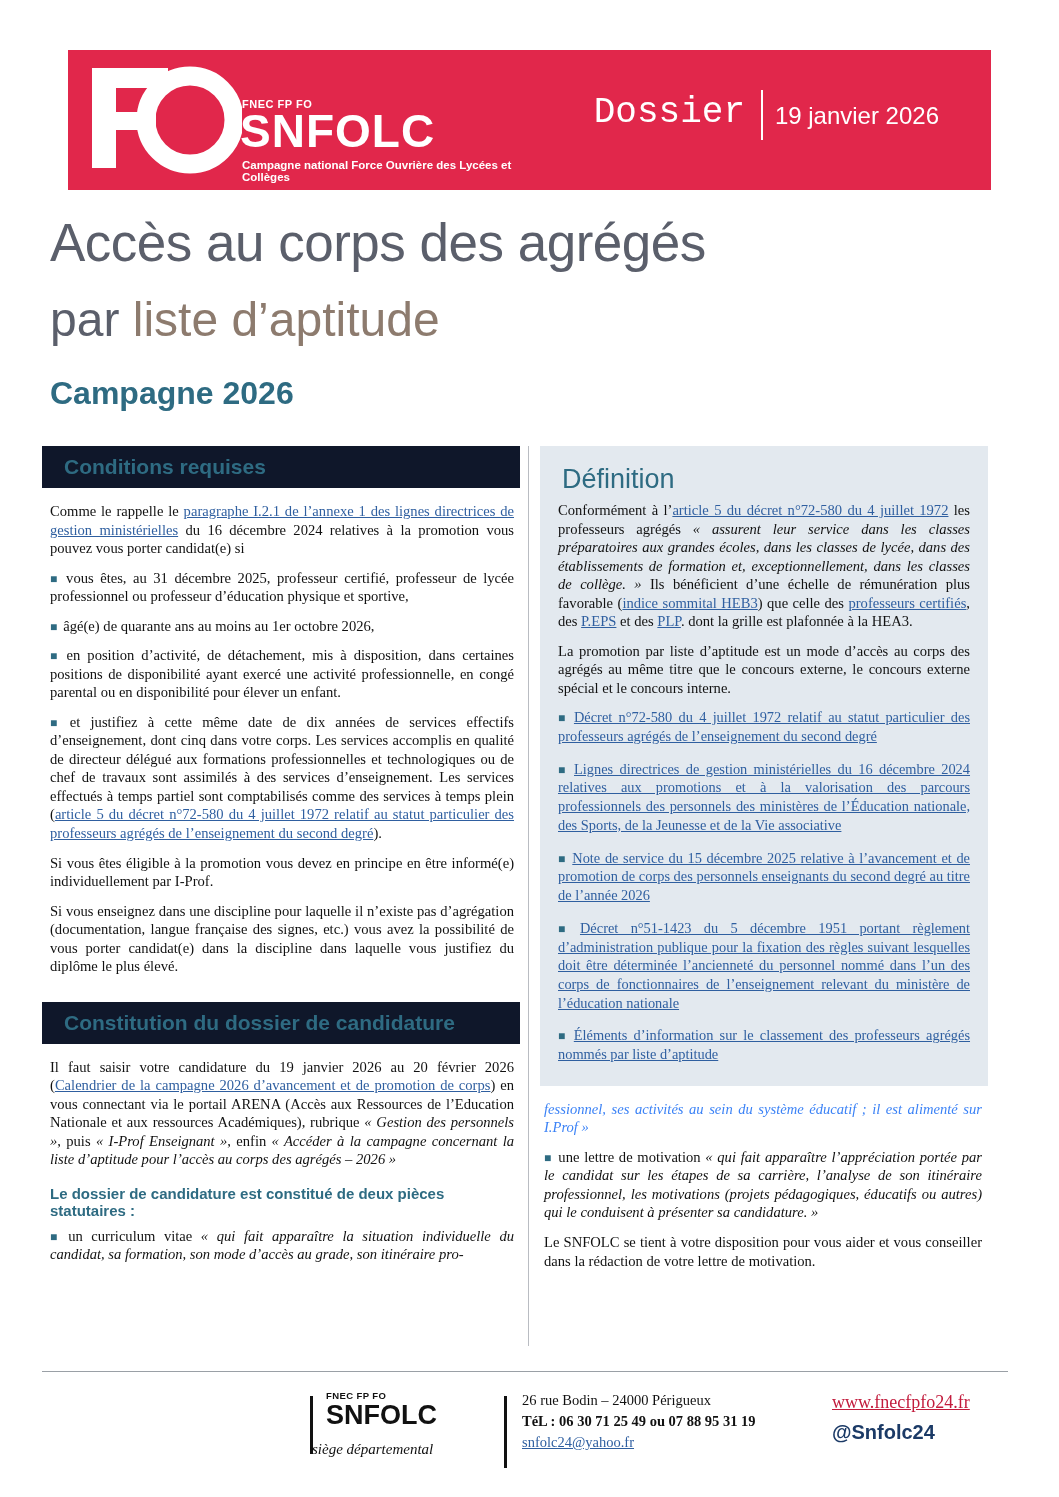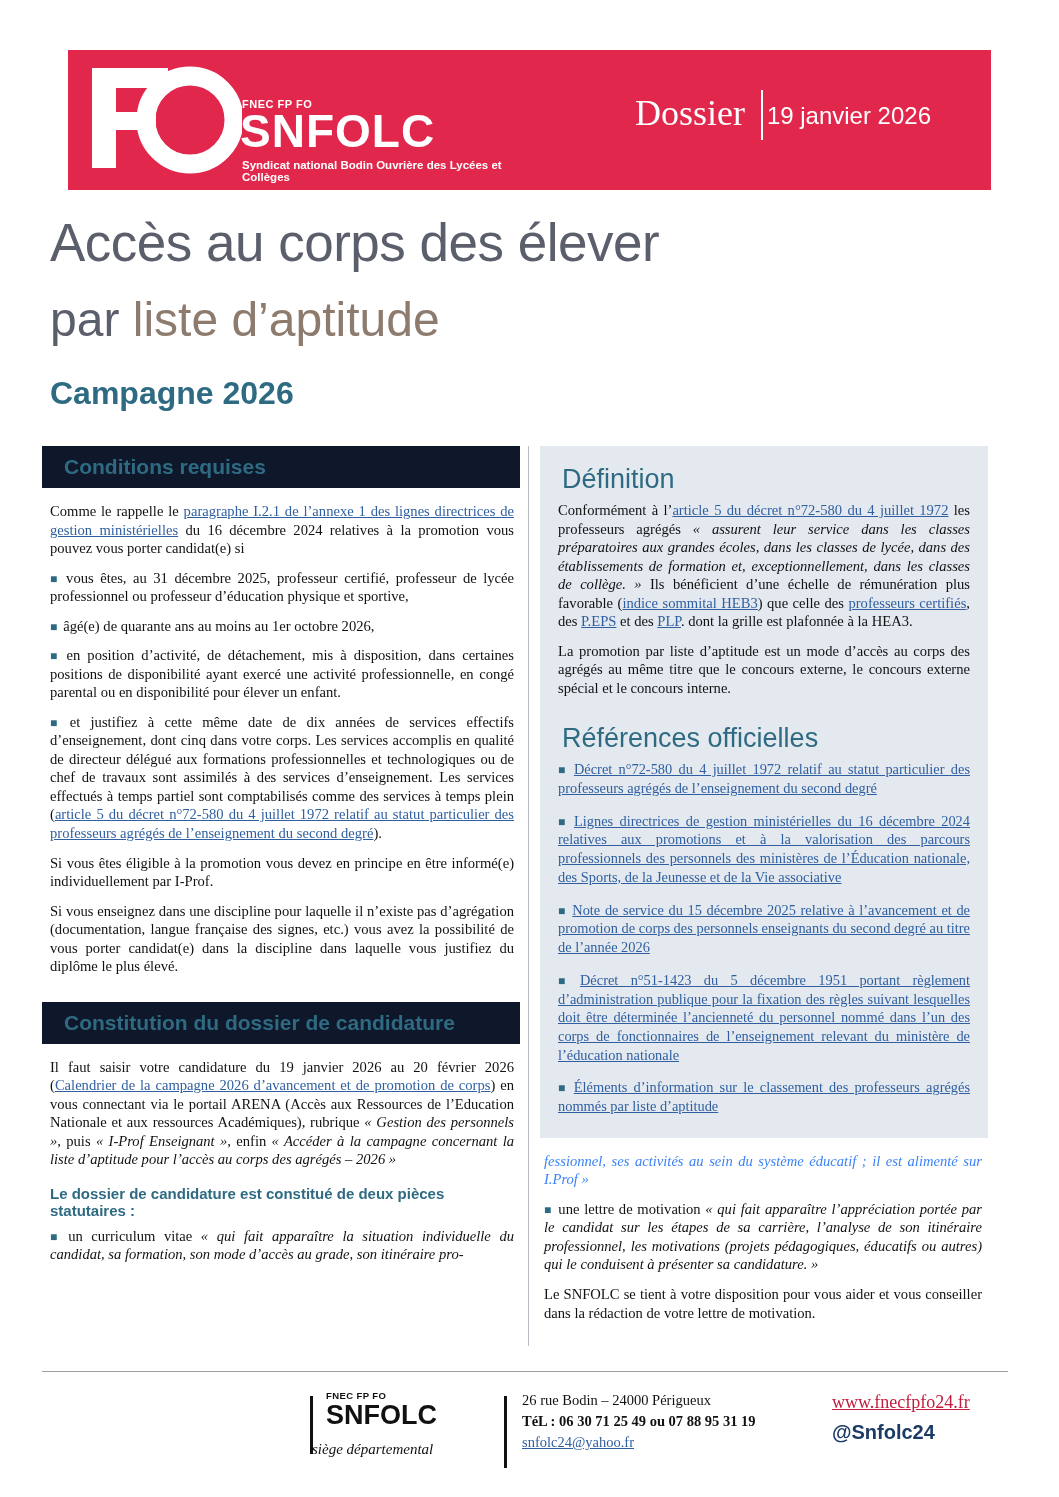--- a/index.html
+++ b/index.html
@@ -41,29 +41,29 @@
     font-weight: bold; font-size: 46px; letter-spacing: 1px;
     line-height: 1;
   }
   .snfolc-sub {
     position: absolute; left: 160px; top: 103px;
     font-family: "Liberation Sans", sans-serif;
     font-weight: bold; font-size: 11.5px;
   }
   .dossier {
     position: absolute; right: 246px; top: 42px;
-    font-family: Liberation Serif, serif;
+    font-family: Liberation Mono, monospace;
     font-size: 36px; font-weight: normal;
   }
   .hdr-sep {
     position: absolute; right: 228px; top: 40px;
     width: 2px; height: 50px; background: #fff;
   }
   .hdr-date {
-    position: absolute; right: 60px; top: 52px;
+    position: absolute; right: 52px; top: 52px;
     font-family: "Liberation Sans", sans-serif;
     font-size: 24px;
   }
 
   
   .title1 {
     position: absolute; left: 50px; top: 212px;
     font-family: "Liberation Sans", sans-serif;
     font-size: 53px; color: #5b5f6b; font-weight: normal;
     letter-spacing: -.5px;
@@ -157,28 +157,28 @@
 <body>
 
 <div class="header">
   <div class="logo-wrap">
     <svg class="fo-mark" viewBox="0 0 160 120">
       <path d="M10 10 L10 110 L34 110 L34 72 L74 72 L74 54 L34 54 L34 30 L86 30 L86 10 Z" fill="#ffffff"></path>
       <circle cx="108" cy="62" r="44" fill="none" stroke="#ffffff" stroke-width="19"></circle>
     </svg>
     <div class="fnec-top">FNEC FP FO</div>
     <div class="snfolc-big">SNFOLC</div>
-    <div class="snfolc-sub">Syndicat national Bodin Ouvrière des Lycées et Collèges</div>
+    <div class="snfolc-sub">Campagne national Force Ouvrière des Lycées et Collèges</div>
   </div>
   <div class="dossier">Dossier</div>
   <div class="hdr-sep"></div>
   <div class="hdr-date">19 janvier 2026</div>
 </div>
 
-<div class="title1">Accès au corps des élever</div>
+<div class="title1">Accès au corps des agrégés</div>
 <div class="title2"><span>par </span><span class="accent">liste d’aptitude</span></div>
 <div class="title3">Campagne 2026</div>
 
 <div class="colrule"></div>
 
 <div class="col-left">
 
   <div class="secbar">Conditions requises</div>
 
   <div class="body-pad">
@@ -207,21 +207,20 @@
 
 <div class="col-right">
 
   <div class="rightpanel">
     <div class="rp-title">Définition</div>
 
     <p><span>Conformément à l’</span><a class="lnk" href="#">article 5 du décret n°72-580 du 4 juillet 1972</a><span> les professeurs agrégés </span><span class="it">« assurent leur service dans les classes préparatoires aux grandes écoles, dans les classes de lycée, dans des établissements de formation et, exceptionnellement, dans les classes de collège. »</span><span> Ils bénéficient d’une échelle de rémunération plus favorable (</span><a class="lnk" href="#">indice sommital HEB3</a><span>) que celle des </span><a class="lnk" href="#">professeurs certifiés</a><span>, des </span><a class="lnk" href="#">P.EPS</a><span> et des </span><a class="lnk" href="#">PLP</a><span>. dont la grille est plafonnée à la HEA3.</span></p>
 
     <p>La promotion par liste d’aptitude est un mode d’accès au corps des agrégés au même titre que le concours externe, le concours externe spécial et le concours interne.</p>
 
-    <div class="rp-title second">Références  officielles</div>
 
     <p class="refitem bsq"><a class="lnk" href="#">Décret n°72-580 du 4 juillet 1972 relatif au statut particulier des professeurs agrégés de l’enseignement du second degré</a></p>
     <p class="refitem bsq"><a class="lnk" href="#">Lignes directrices de gestion ministérielles du 16 décembre 2024 relatives aux promotions et à la valorisation des parcours professionnels des personnels des ministères de l’Éducation nationale, des Sports, de la Jeunesse et de la Vie associative</a></p>
     <p class="refitem bsq"><a class="lnk" href="#">Note de service du 15 décembre 2025 relative à l’avancement et de promotion de corps des personnels enseignants du second degré au titre de l’année 2026</a></p>
     <p class="refitem bsq"><a class="lnk" href="#">Décret n°51-1423 du 5 décembre 1951 portant règlement d’administration publique pour la fixation des règles suivant lesquelles doit être déterminée l’ancienneté du personnel nommé dans l’un des corps de fonctionnaires de l’enseignement relevant du ministère de l’éducation nationale</a></p>
     <p class="refitem bsq" style="margin-bottom:0"><a class="lnk" href="#">Éléments d’information sur le classement des professeurs agrégés nommés par liste d’aptitude</a></p>
   </div>
 
   <div style="padding:14px 6px 0 4px">
     <p class="it faint">fessionnel, ses activités au sein du système éducatif ; il est alimenté sur I.Prof »</p>

